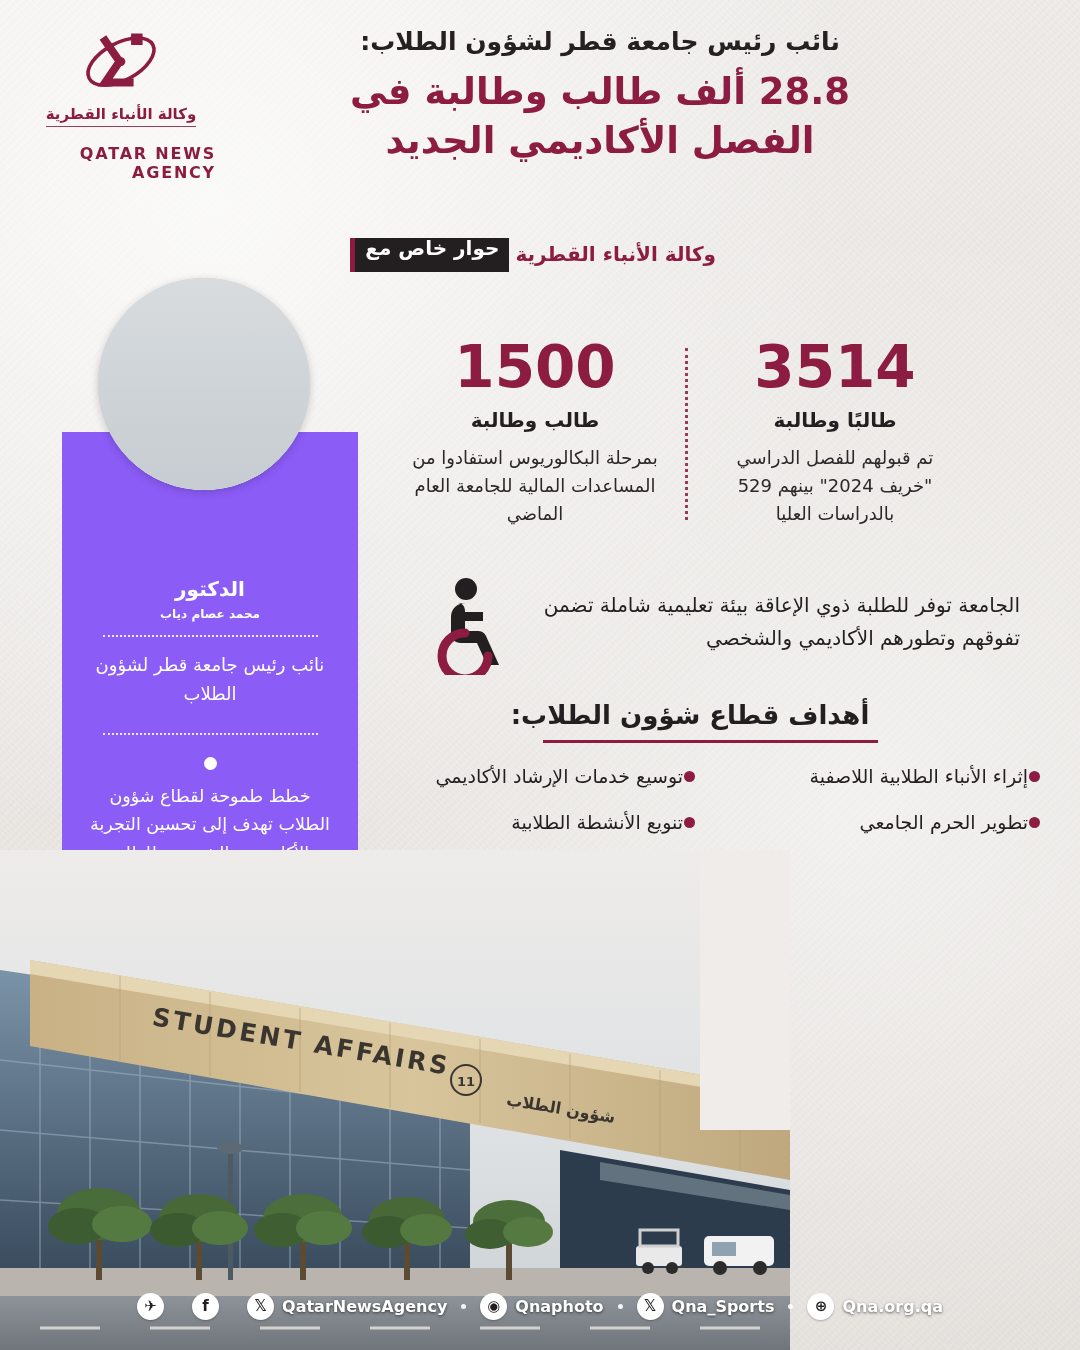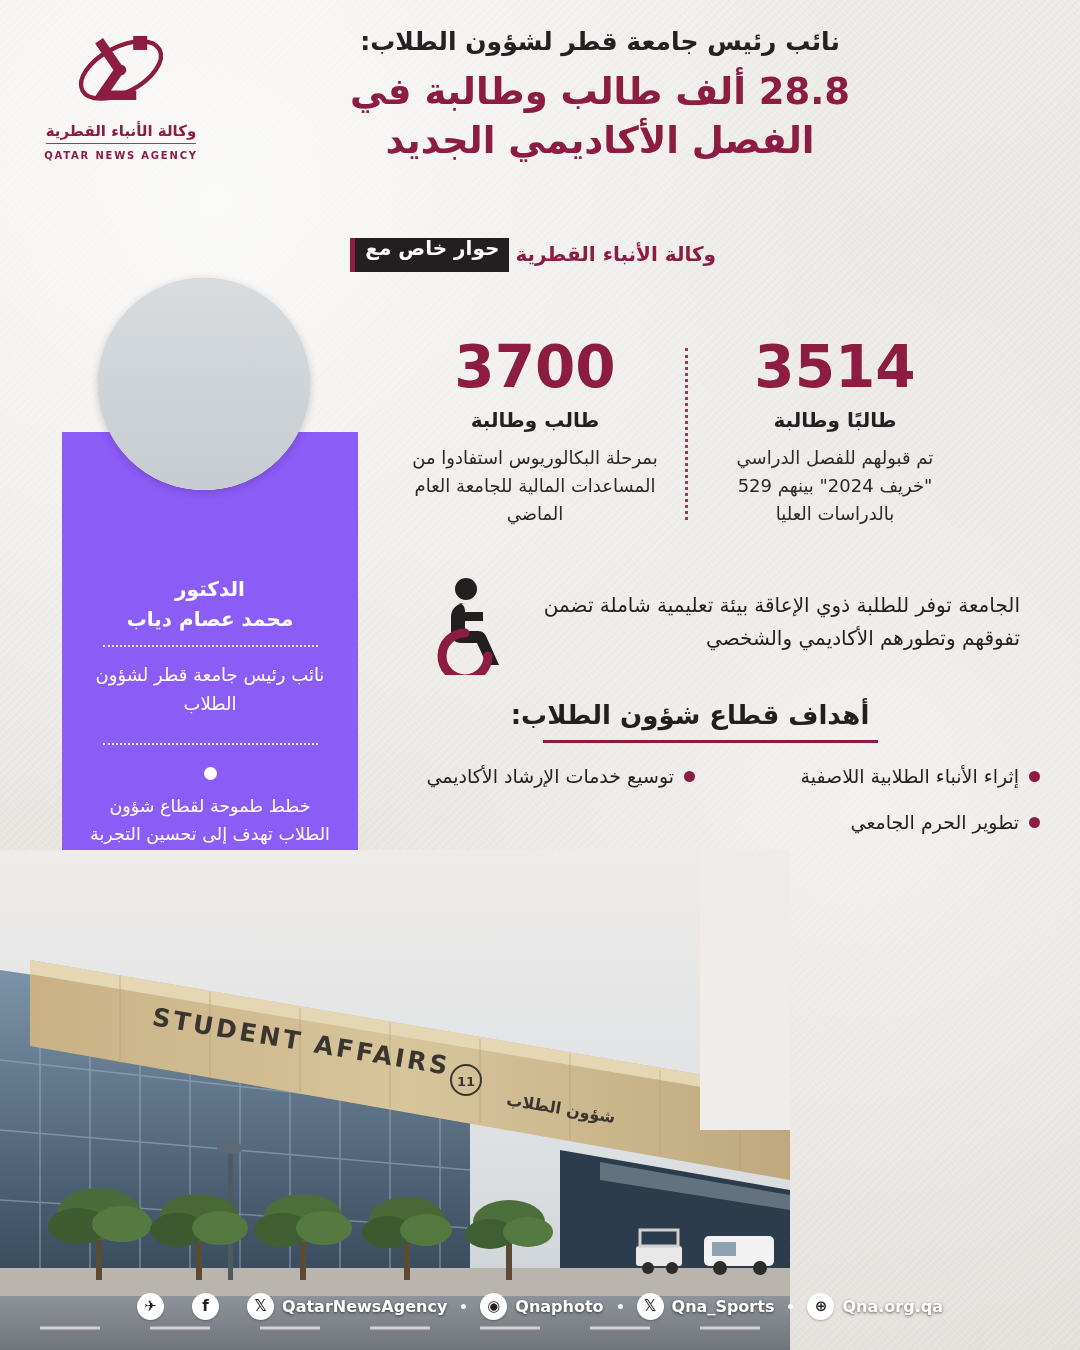--- a/index.html
+++ b/index.html
@@ -45,22 +45,22 @@
   #qna-logo {
     position: absolute; left: 26px; top: 22px; width: 190px; height: 160px;
     display: flex; flex-direction: column; align-items: center; justify-content: flex-start;
   }
   #qna-mark { width: 108px; height: 96px; }
   #qna-name-ar {
     font-size: 15px; font-weight: bold; color: #8c1c42; margin-top: 4px;
     letter-spacing: .5px;
   }
   #qna-name-en {
-    font-size: 10px; font-weight: bold; color: #8c1c42; letter-spacing: 1.8px;
-    margin-top: 3px;
+    font-size: 16px; font-weight: bold; color: #8c1c42; letter-spacing: 1.8px;
+    margin-top: 14px;
   }
   #qna-rule { width: 150px; height: 1px; background: #8c1c42; margin: 3px 0; opacity:.85;}
 
   
   #interview-strip {
     position: absolute; top: 238px; right: 356px;
     display: flex; align-items: stretch; height: 34px;
   }
   #interview-dark {
     background: #231f20; color: #fff; font-size: 20px; font-weight: bold;
@@ -101,31 +101,31 @@
     text-align: center; font-size: 26px; font-weight: bold; color: #231f20;
     margin-bottom: 10px; padding-right: 20px;
   }
   #goals-underline {
     width: 335px; height: 3px; background: #8c1c42; margin: 0 auto 22px auto;
     position: relative; right: -10px;
   }
   #goals-grid {
     display: grid; grid-template-columns: 1fr 1fr; row-gap: 24px; column-gap: 10px;
   }
-  .goal-item { display: flex; align-items: center; justify-content: flex-start; gap: 10px; }
+  .goal-item { display: flex; align-items: center; justify-content: flex-start; gap: 1px; }
   .goal-dot { width: 11px; height: 11px; border-radius: 50%; background: #8c1c42; flex: none; }
   .goal-text { font-size: 19px; color: #231f20; }
 
   
   #profile-panel {
     position: absolute; top: 432px; right: 722px; width: 296px; height: 672px;
     background: #8b5cf6; color: #fff; padding: 115px 26px 20px 26px; text-align: center;
   }
   #doctor-title { font-size: 20px; font-weight: bold; margin-top: 30px; }
-  #doctor-name { font-size: 20px; font-weight: bold; margin-top: 6px; }
+  #doctor-name { font-size: 12px; font-weight: bold; margin-top: 6px; }
   #panel-rule-1 { width: 215px; height: 0; border-top: 2px dotted rgba(255,255,255,.85); margin: 14px auto; }
   #doctor-role { font-size: 18px; line-height: 1.6; }
   #panel-rule-2 { width: 215px; height: 0; border-top: 2px dotted rgba(255,255,255,.85); margin: 24px auto 22px auto; }
   .panel-bullet { width: 13px; height: 13px; border-radius: 50%; background: #fff; margin: 0 auto 12px auto; }
   .panel-text { font-size: 17.5px; line-height: 1.65; margin-bottom: 26px; }
 
   
   #portrait {
     position: absolute; right: 770px; top: 278px; width: 212px; height: 212px;
     border-radius: 50%; overflow: hidden; background: #cfd4d8;
@@ -193,21 +193,21 @@
 <div id="stats-row">
   <div class="stat" id="stat-right">
     <div class="stat-number">3514</div>
     <div class="stat-unit">طالبًا وطالبة</div>
     <div class="stat-desc">تم قبولهم للفصل الدراسي "خريف 2024" بينهم 529 بالدراسات العليا</div>
   </div>
 
   <div id="stat-divider"></div>
 
   <div class="stat" id="stat-left">
-    <div class="stat-number">3700</div>
+    <div class="stat-number">1500</div>
     <div class="stat-unit">طالب وطالبة</div>
     <div class="stat-desc">بمرحلة البكالوريوس استفادوا من المساعدات المالية للجامعة العام الماضي</div>
   </div>
 </div>
 
 <div id="accessibility-block">
   <div id="access-text">الجامعة توفر للطلبة ذوي الإعاقة بيئة تعليمية شاملة تضمن تفوقهم وتطورهم الأكاديمي والشخصي</div>
   <svg id="access-icon" viewBox="0 0 100 100">
     <circle cx="56" cy="14" r="11" fill="#231f20"></circle>
     <path d="M56 28 c-9 0 -15 6 -15 14 v16 c0 6 4 10 10 10 h16 l10 22 h12 l-13 -29 c-2 -4 -5 -5 -9 -5 H55 v-10 h18 v-9 H55 v-1 c0 -5 -3 -8 -7 -8 z" fill="#231f20"></path>
@@ -223,20 +223,24 @@
       <span class="goal-dot"></span>
       <span class="goal-text">إثراء الأنباء الطلابية اللاصفية</span>
     </div>
     <div class="goal-item">
       <span class="goal-dot"></span>
       <span class="goal-text">توسيع خدمات الإرشاد الأكاديمي</span>
     </div>
     <div class="goal-item">
       <span class="goal-dot"></span>
       <span class="goal-text">تطوير الحرم الجامعي</span>
+    </div>
+    <div class="goal-item">
+      <span class="goal-dot"></span>
+      <span class="goal-text">تنويع الأنشطة الطلابية</span>
     </div>
   </div>
 </div>
 
 <div id="profile-panel">
   <div id="doctor-title">الدكتور</div>
   <div id="doctor-name">محمد عصام دياب</div>
   <div id="panel-rule-1"></div>
   <div id="doctor-role">نائب رئيس جامعة قطر لشؤون الطلاب</div>
   <div id="panel-rule-2"></div>

